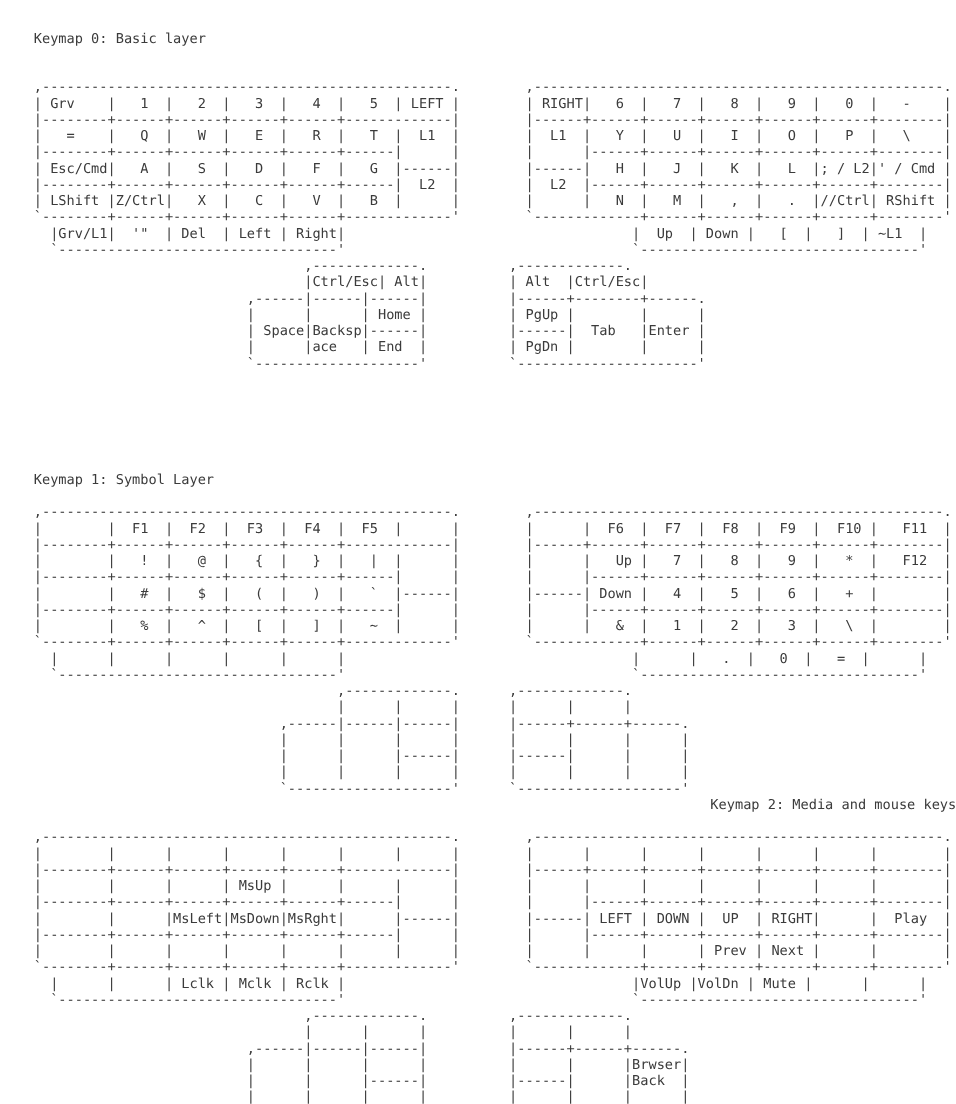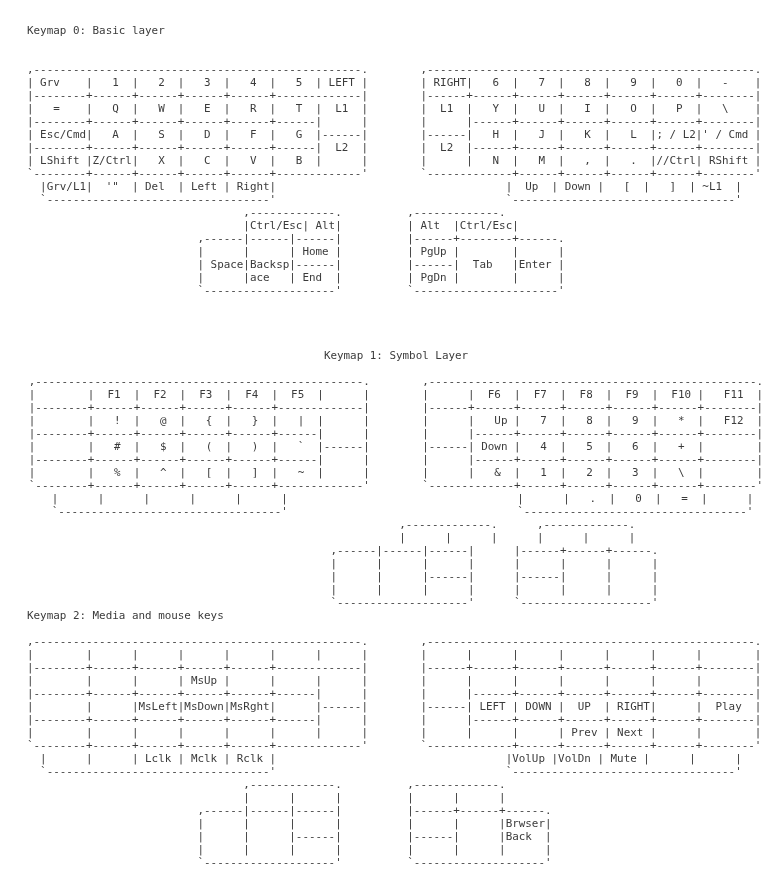--- a/index.html
+++ b/index.html
@@ -31,24 +31,24 @@
   .km-art {
     margin: 0;
     font-family: "DejaVu Sans Mono", "Liberation Mono", monospace;
     font-size: 10.9px;
     line-height: 13px;
     color: #3b3b3b;
     white-space: pre;
     tab-size: 8;
   }
   .km-section-0 .km-title { margin: 0 16px 26px 0; }
-  .km-section-1 { margin-top: 52px; text-align: center; }
+  .km-section-1 { margin-top: 80px; }
   .km-section-1 .km-title { margin: 0 0 13px 0; }
   .km-section-2 { margin-top: 0; }
-  .km-section-2 .km-title { margin: 0 0 13px 0; }
+  .km-section-2 .km-title { margin: 0 0 13px 0; text-align: right; }
 </style>
 </head>
 <body>
 
 <div class="doc">
 
   <section class="km-section-0">
     <div class="km-title">Keymap 0: Basic layer</div>
     <pre class="km-art">,--------------------------------------------------.        ,--------------------------------------------------.
 | Grv    |   1  |   2  |   3  |   4  |   5  | LEFT |        | RIGHT|   6  |   7  |   8  |   9  |   0  |   -    |

